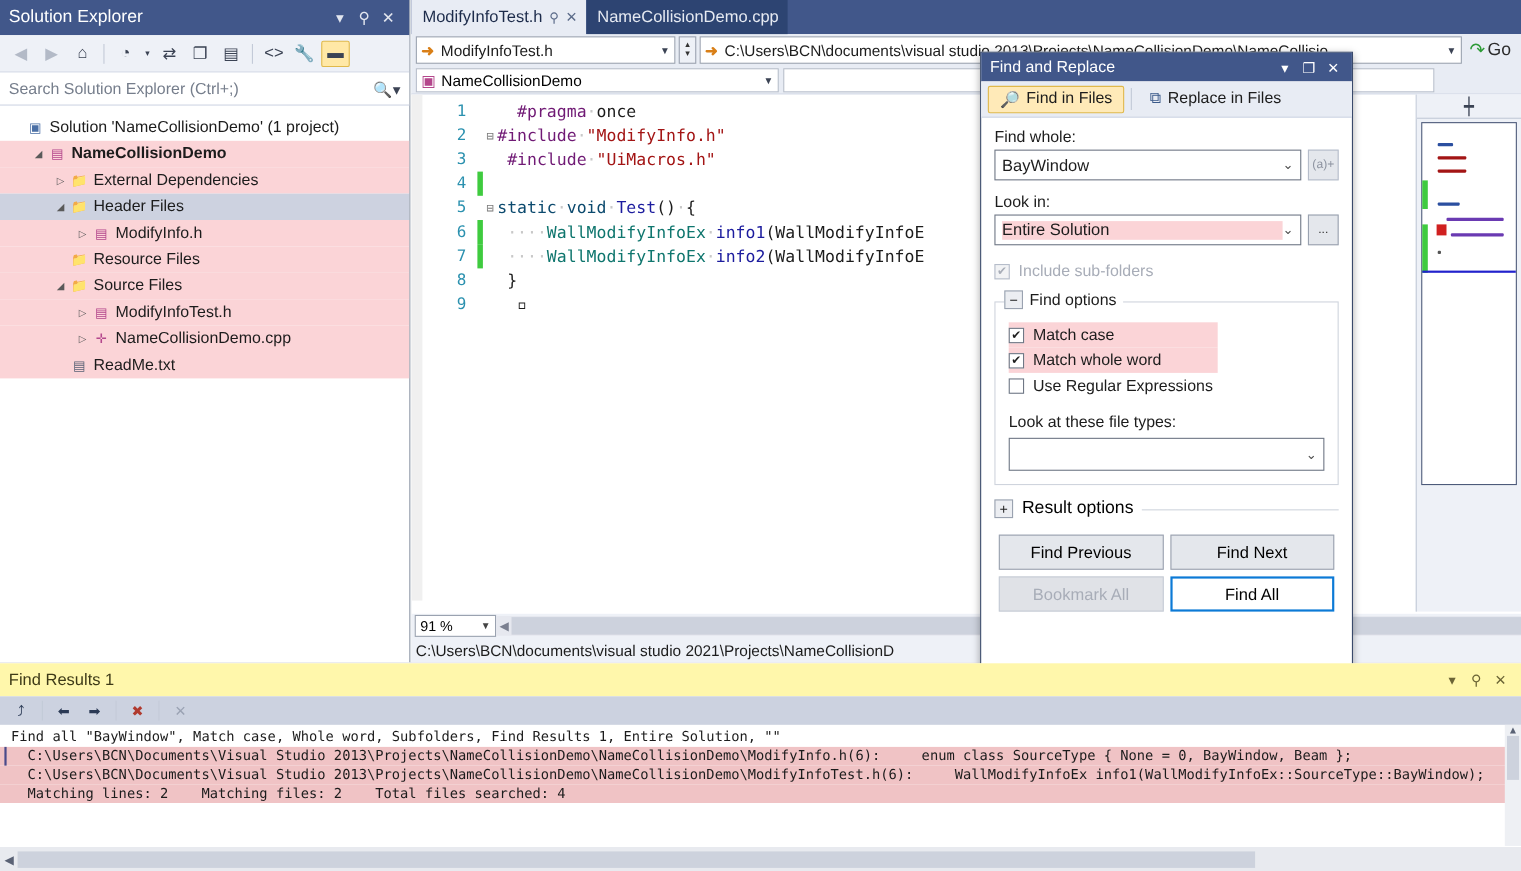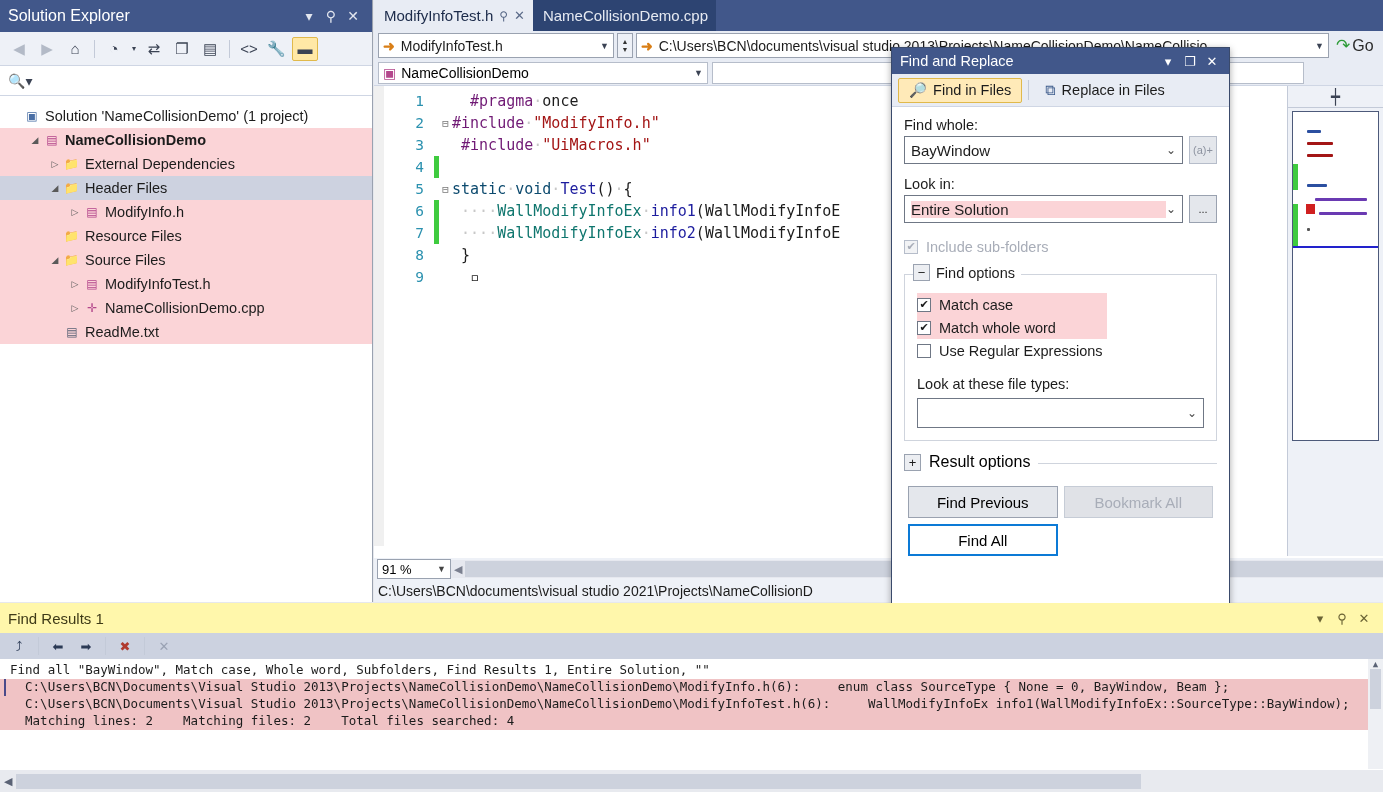--- a/index.html
+++ b/index.html
@@ -197,20 +197,21 @@
     <span class="se-tb-ico" style="width:10px;font-size:8px;">▾</span>
     <span class="se-tb-ico">⇄</span>
     <span class="se-tb-ico">❐</span>
     <span class="se-tb-ico">▤</span>
     <span class="se-sep"></span>
     <span class="se-tb-ico">&lt;&gt;</span>
     <span class="se-tb-ico">🔧</span>
     <span class="se-tb-ico sel">▬</span>
   </div>
   <div class="se-search">
+    <span class="ph">Search Solution Explorer (Ctrl+;)</span>
     <span class="mag">🔍▾</span>
   </div>
   <div class="se-tree" id="tree">
         <div class="tr" style="padding-left: 8px;">
           <span class="arrow"></span>
           <span class="ico" style="color: rgb(74, 111, 165);">▣</span>
           <span class="lbl">Solution 'NameCollisionDemo' (1 project)</span>
         </div>
         <div class="tr hl" style="padding-left: 28px;">
           <span class="arrow">◢</span>
@@ -474,20 +475,21 @@
 
   <div class="resultrow">
     <div class="res-legend">
       <span class="pmbtn">+</span>
       <span>Result options</span>
     </div>
   </div>
 
   <div class="btngrid">
     <div class="dbtn">Find Previous</div>
+    <div class="dbtn">Find Next</div>
     <div class="dbtn dis">Bookmark All</div>
     <div class="dbtn primary">Find All</div>
   </div>
 </div>
 
 <div class="results">
   <div class="res-title">
     <span class="t">Find Results 1</span>
     <span class="b">▾</span>
     <span class="b">⚲</span>

